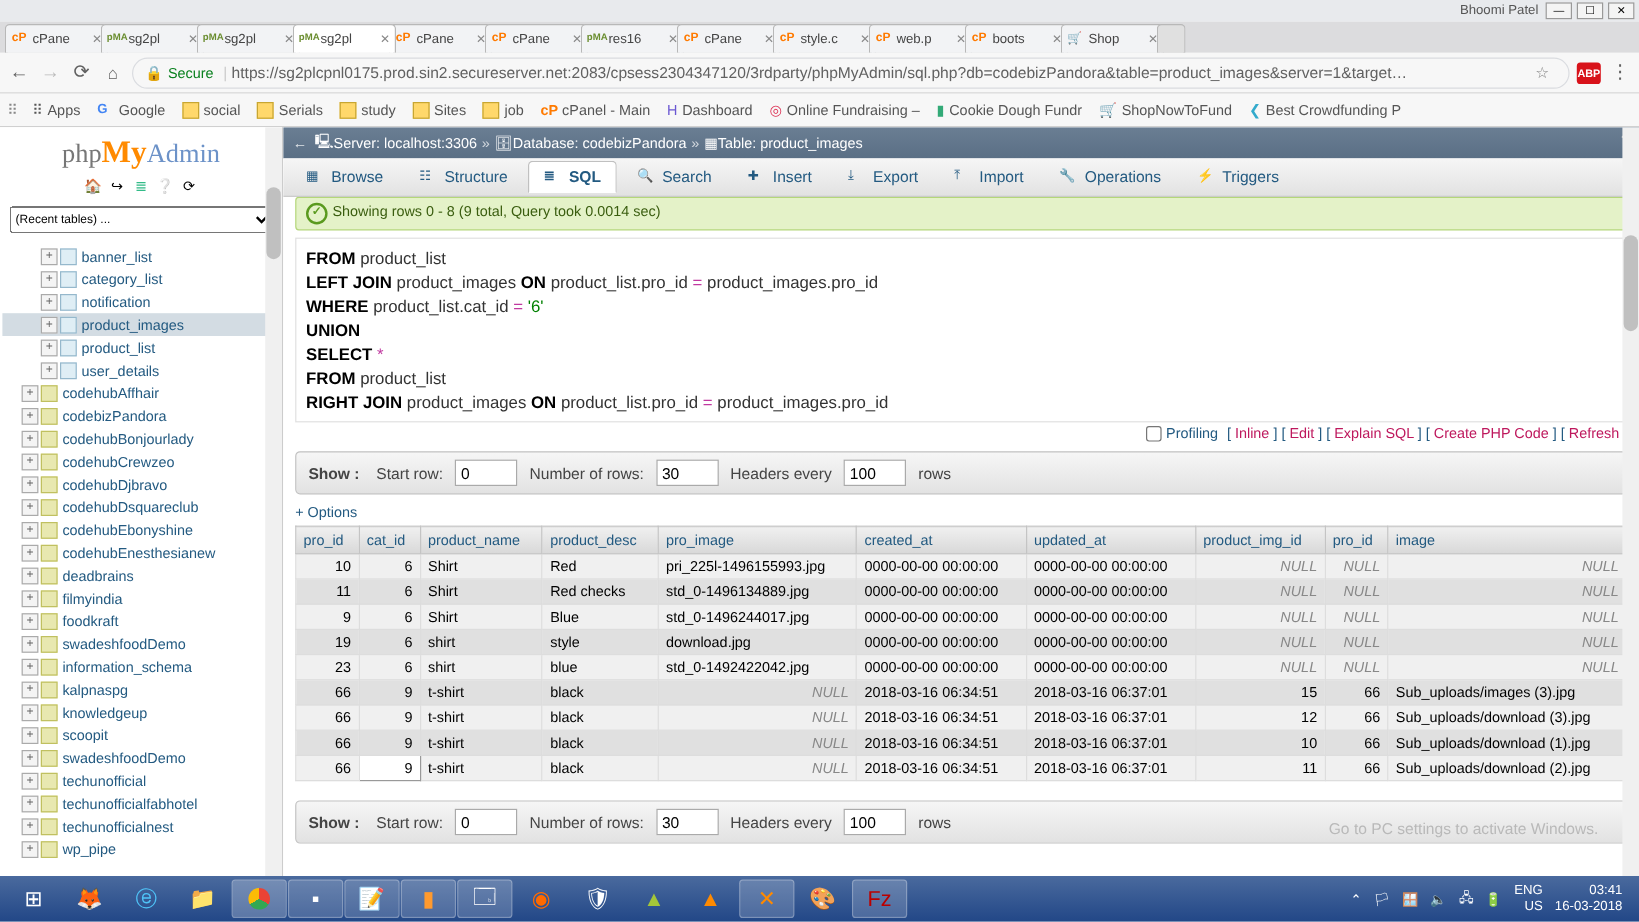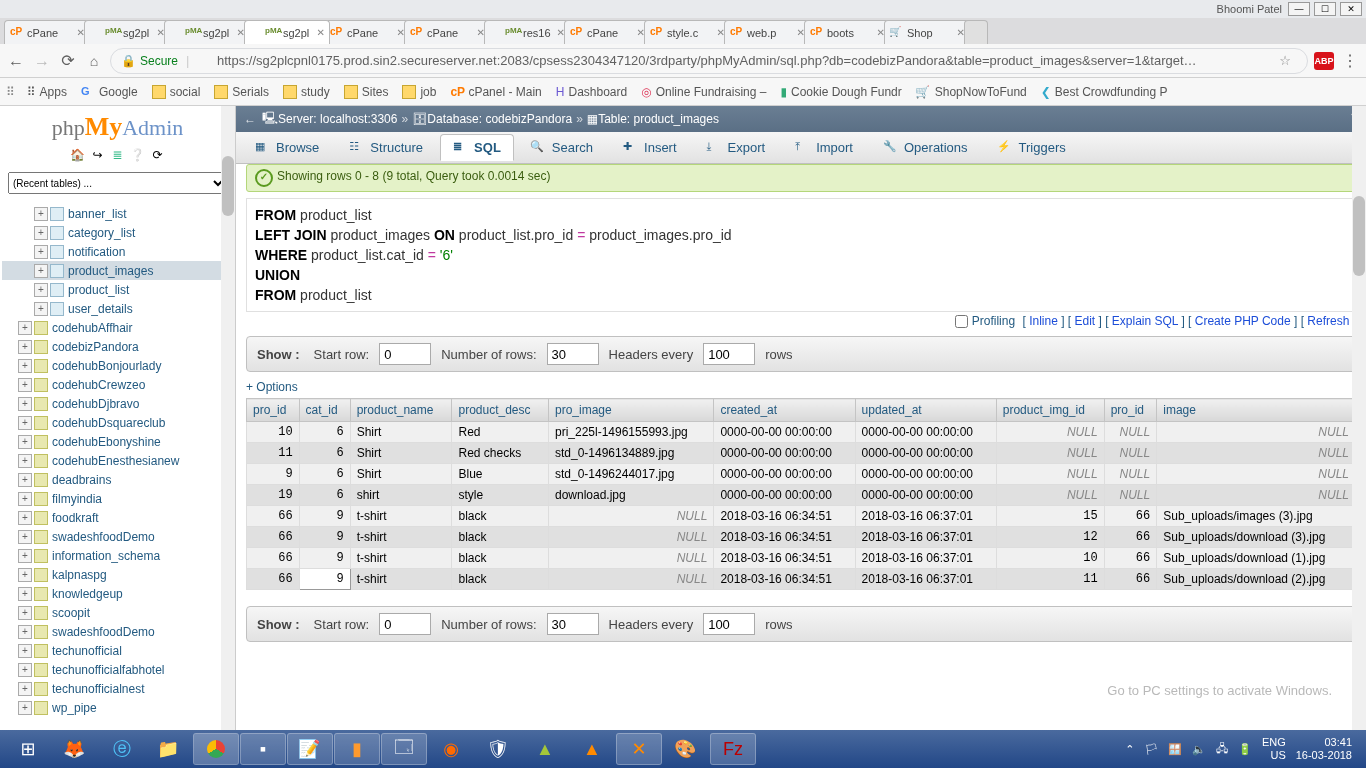--- a/index.html
+++ b/index.html
@@ -12,28 +12,28 @@
 .winctl { width:22px; height:14px; border:1px solid #999; margin-right:4px; text-align:center; font-size:9px; line-height:12px; background:#f4f4f4; }
 
 .tabstrip { height:26px; background:#dcdcde; display:flex; align-items:flex-end; padding-left:4px; }
 .ctab { height:24px; width:86px; background:#f2f3f5; border:1px solid #b8b8b8; border-bottom:none; border-radius:4px 4px 0 0; margin-right:-6px; display:flex; align-items:center; padding:0 4px; font-size:11px; color:#444; position:relative; }
 .ctab.active { background:#fff; z-index:2; }
 .ctab .fav { width:14px; height:14px; margin-right:4px; display:inline-block; text-align:center; font-size:10px; font-weight:bold; }
 .ctab .lbl { white-space:nowrap; overflow:hidden; flex:1; }
 .ctab .x { color:#888; font-size:10px; margin-left:2px; }
 .ctab.new { width:24px; background:#e0e0e0; }
 .fav.cp { color:#ff7a00; }
-.fav.pma { color:#6a8d2f; font-size:8px;margin-left:16px; }
+.fav.pma { color:#6a8d2f; font-size:8px; }
 .fav.shop { color:#e14fa0; }
 
 .addrbar { height:34px; background:#f7f7f7; display:flex; align-items:center; padding:0 6px; gap:6px; border-bottom:1px solid #d0d0d0; }
 .navbtn { width:20px; height:20px; color:#616161; font-size:16px; text-align:center; line-height:20px; }
 .url { flex:1; height:26px; border:1px solid #dadce0; border-radius:13px; display:flex; align-items:center; padding:0 10px; font-size:13px; color:#616161; }
 .url .secure { color:#09801e; margin-right:8px; font-size:12px; display:flex; align-items:center; gap:4px;}
-.url .text { flex:1; white-space:nowrap; overflow:hidden;margin-left:24px; }
+.url .text { flex:1; white-space:nowrap; overflow:hidden; }
 .abp { width:20px; height:18px; background:#d8121a; color:#fff; border-radius:3px; text-align:center; font-size:9px; font-weight:bold; line-height:18px; }
 
 .bookbar { height:28px; background:#f7f7f7; display:flex; align-items:center; padding:0 6px; gap:14px; font-size:12px; color:#555; border-bottom:1px solid #d0d0d0; }
 .bm { display:flex; align-items:center; gap:4px; white-space:nowrap; }
 .bm .ic { width:14px; height:14px; display:inline-block; }
 .ic.fold { background:#ffd86b; border:1px solid #c7a632; }
 .ic.goog { color:#4285f4; font-weight:bold; font-size:11px;}
 .ic.cp { color:#ff7a00; font-weight:bold; }
 
 
@@ -72,36 +72,36 @@
 .msg { background:#e4f2c8; border:1px solid #b4d67a; border-radius:3px; padding:4px 10px 8px 30px; color:#3a5d0f; position:relative; margin-bottom:6px;}
 .msg::before { content:"✓"; position:absolute; left:8px; top:4px; color:#5a9a1f; font-weight:bold; border:2px solid #5a9a1f; border-radius:50%; width:14px; height:14px; text-align:center; font-size:10px; line-height:12px;}
 
 .sqlbox { background:#fff; border:1px solid #e0e0e0; padding:6px 8px; font-family:Consolas,monospace; font-size:14px; line-height:20px; color:#333; margin-bottom:2px;}
 .kw { color:#000000; font-weight:bold; }
 .pnk { color:#c039a0; }
 .vstr { color:#008000; }
 
 .links { text-align:right; font-size:12px; color:#235a81; margin:2px 0 8px;}
 .links span { margin:0 2px; }
-.links a { color:#1d4ed8; text-decoration:none;margin-top:48px; }
+.links a { color:#be185d; text-decoration:none;margin-top:48px; }
 .pf input[type=checkbox]{ vertical-align:middle; margin-right:2px;}
 
 .navbox { background:linear-gradient(#f6f6f6,#e2e2e2); border:1px solid #c0c0c0; border-radius:4px; padding:6px 10px; display:flex; align-items:center; gap:10px; font-size:13px; color:#444; margin-bottom:8px;}
 .navbox b { font-weight:bold; margin-right:4px;}
 .navbox input { width:52px; height:22px; border:1px solid #aaa; padding:0 4px; font-size:13px;}
 
 .opt { color:#235a81; font-size:12px; margin:4px 0 4px; }
 
 
 table.data { width:100%; border-collapse:collapse; font-size:12px; }
 table.data th { background:linear-gradient(#f0f0f0,#d8d8d8); border:1px solid #c4c4c4; padding:4px 6px; text-align:left; color:#235a81; font-weight:normal; }
 table.data td { border:1px solid #ddd; padding:3px 6px; }
 table.data tr:nth-child(odd) td { background:#f0f0f0; }
 table.data tr:nth-child(even) td { background:#e0e0e0; }
-.num { text-align:right; font-family:Liberation Mono, monospace;}
+.num { text-align:right; font-family:Liberation Sans, sans-serif;}
 .null { color:#888; font-style:italic; text-align:right;}
 .celledit { border:1px solid #999 !important; background:#fff !important;}
 
 .sbar { position:absolute; top:0; right:0; width:14px; height:100%; background:#f0f0f0; }
 .sbar .th { position:absolute; right:1px; top:50px; width:12px; height:60px; background:#c0c0c0; border-radius:6px;}
 .mainbar { position:absolute; top:0; right:0; width:14px; height:100%; background:#f0f0f0;}
 .mainbar .th { position:absolute; right:1px; top:90px; width:12px; height:80px; background:#c0c0c0; border-radius:6px;}
 
 .watermark { position:absolute; right:34px; bottom:32px; color:#b9b9b9; font-size:13px; pointer-events:none; text-align:left;}
 .watermark .t { font-size:19px; color:#bdbdbd;}
@@ -467,21 +467,23 @@
       </div>
 
     <div class="content">
       <div class="msg"><span>Showing rows 0 - 8 (9 total, Query took 0.0014 sec)</span></div>
 
       <div class="sqlbox">
         <div><span class="kw">FROM</span><span> product_list</span></div>
         <div><span class="kw">LEFT JOIN</span><span> product_images </span><span class="kw">ON</span><span> product_list.pro_id </span><span class="pnk">=</span><span> product_images.pro_id</span></div>
         <div><span class="kw">WHERE</span><span> product_list.cat_id </span><span class="pnk">=</span><span class="vstr"> '6'</span></div>
         <div><span class="kw">UNION</span></div>
+        <div><span class="kw">SELECT</span><span class="pnk"> *</span></div>
         <div><span class="kw">FROM</span><span> product_list</span></div>
+        <div><span class="kw">RIGHT JOIN</span><span> product_images </span><span class="kw">ON</span><span> product_list.pro_id </span><span class="pnk">=</span><span> product_images.pro_id</span></div>
       </div>
 
       <div class="links">
         <span class="pf"><input type="checkbox" style=""><span>Profiling</span></span>
         [ <a>Inline</a> ]
         [ <a>Edit</a> ]
         [ <a>Explain SQL</a> ]
         [ <a>Create PHP Code</a> ]
         [ <a>Refresh</a> ]
       </div>
@@ -550,20 +552,32 @@
               <td class="null">NULL</td>
               <td class="null">NULL</td>
               <td class="null">NULL</td>
             </tr>
             <tr>
               <td class="num">19</td>
               <td class="num">6</td>
               <td class="">shirt</td>
               <td class="">style</td>
               <td class="">download.jpg</td>
+              <td class="">0000-00-00 00:00:00</td>
+              <td class="">0000-00-00 00:00:00</td>
+              <td class="null">NULL</td>
+              <td class="null">NULL</td>
+              <td class="null">NULL</td>
+            </tr>
+            <tr>
+              <td class="num">23</td>
+              <td class="num">6</td>
+              <td class="">shirt</td>
+              <td class="">blue</td>
+              <td class="">std_0-1492422042.jpg</td>
               <td class="">0000-00-00 00:00:00</td>
               <td class="">0000-00-00 00:00:00</td>
               <td class="null">NULL</td>
               <td class="null">NULL</td>
               <td class="null">NULL</td>
             </tr>
             <tr>
               <td class="num">66</td>
               <td class="num">9</td>
               <td class="">t-shirt</td>

